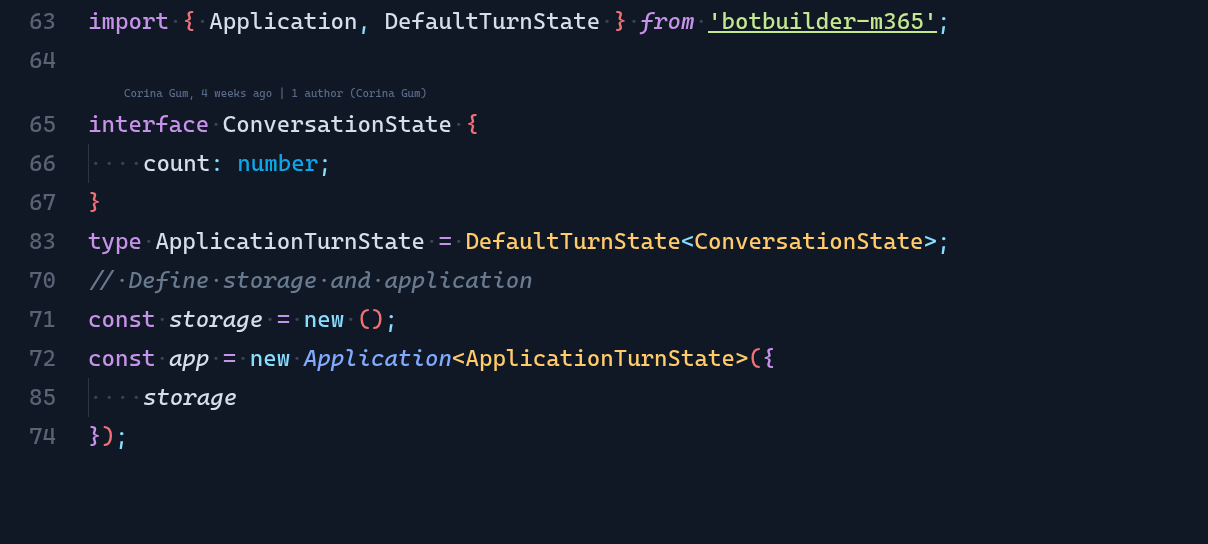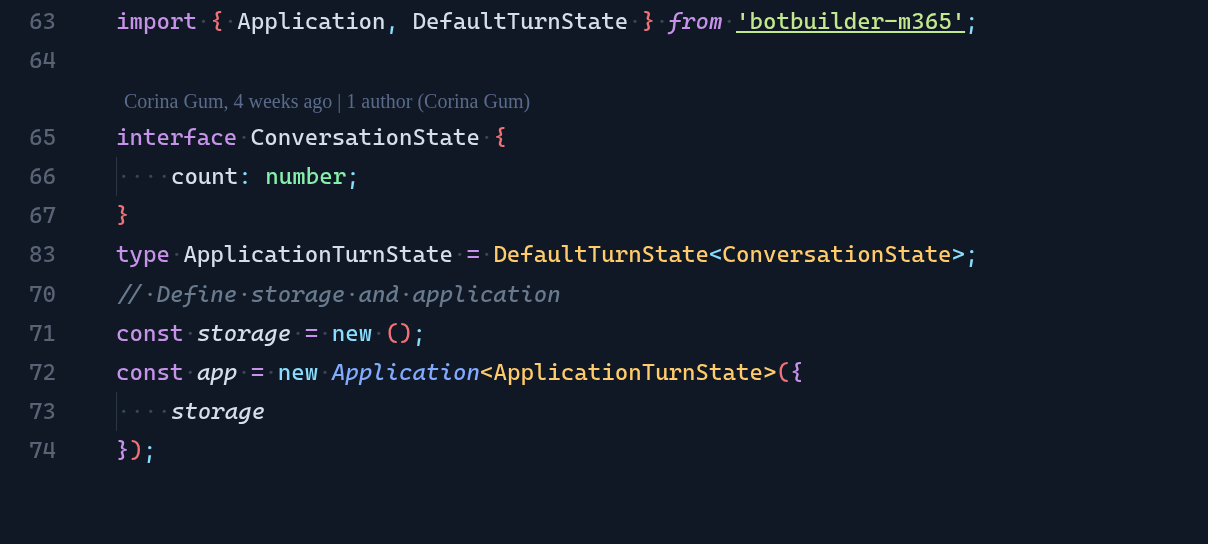--- a/index.html
+++ b/index.html
@@ -8,58 +8,57 @@
       color: #c0c5ce;
       font-family: 'SF Mono', Monaco, 'Cascadia Code', 'Fira Code', Menlo, Consolas, monospace;
       font-size: 23px;
       line-height: 1.7;
       width: 1208px;
       height: 544px;
       overflow: hidden;
       padding-top: 2px;
     }
     .editor { display: flex; flex-direction: column; }
-    .line { display: flex; align-items: flex-end; min-height: 39px; gap: 28px; }
+    .line { display: flex; align-items: flex-end; min-height: 39px; }
     .gutter {
       width: 88px;
       text-align: right;
       color: #5a6374;
       padding-right: 32px;
       flex-shrink: 0;
       user-select: none;
     }
     .code { white-space: pre; display: flex; align-items: center; }
     .indent-guide {
       border-left: 1px solid #2a3644;
       display: inline-block;
       height: 39px;
       position: relative;
     }
     .ws { color: #3a4454; }
     .annotation {
-      font-size: 20px;
+      font-size: 11px;
       color: #5a6a8a;
       margin-left: 88px;
       padding-left: 36px;
       line-height: 1.5;
       padding-top: 6px;
       padding-bottom: 2px;
-      font-family: Liberation Serif, serif;
     }
     
     .k-import { color: #c792ea; }
     .brace-pink { color: #f07178; }
     .ident { color: #d6deeb; }
     .k-from { color: #c792ea; font-style: italic; }
     .string { color: #c3e88d; text-decoration: underline; }
     .semi { color: #89ddff; }
     .k-interface { color: #c792ea; }
     .type-name { color: #d6deeb; }
     .prop { color: #d6deeb; }
-    .k-type-kw { color: #86efac; }
+    .k-type-kw { color: #0ea5e9; }
     .k-type { color: #c792ea; }
     .op { color: #c792ea; }
     .type-ref { color: #ffcb6b; }
     .angle { color: #89ddff; }
     .angle-y { color: #ffcb6b; }
     .comment { color: #697a8e; font-style: italic; }
     .k-const { color: #c792ea; }
     .var-name { color: #d6deeb; font-style: italic; }
     .k-new { color: #89ddff; }
     .class-name { color: #82aaff; font-style: italic; }
@@ -113,21 +112,21 @@
     <span class="gutter">71</span>
     <span class="code"><span class="k-const">const</span><span class="ws">·</span><span class="var-name">storage</span><span class="ws">·</span><span class="op">=</span><span class="ws">·</span><span class="k-new">new</span><span class="ws">·</span><span class="paren">(</span><span class="paren">)</span><span class="semi">;</span></span>
   </div>
 
   <div class="line">
     <span class="gutter">72</span>
     <span class="code"><span class="k-const">const</span><span class="ws">·</span><span class="var-name">app</span><span class="ws">·</span><span class="op">=</span><span class="ws">·</span><span class="k-new">new</span><span class="ws">·</span><span class="class-name">Application</span><span class="angle-y">&lt;</span><span class="type-ref">ApplicationTurnState</span><span class="angle-y">&gt;</span><span class="paren">(</span><span class="brace-obj">{</span></span>
   </div>
 
   <div class="line">
-    <span class="gutter">73</span>
+    <span class="gutter">85</span>
     <span class="code"><span class="indent-guide"></span><span class="ws">····</span><span class="var-name">storage</span></span>
   </div>
 
   <div class="line">
     <span class="gutter">74</span>
     <span class="code"><span class="brace-obj">}</span><span class="paren">)</span><span class="semi">;</span></span>
   </div>
 
 </div>
 

